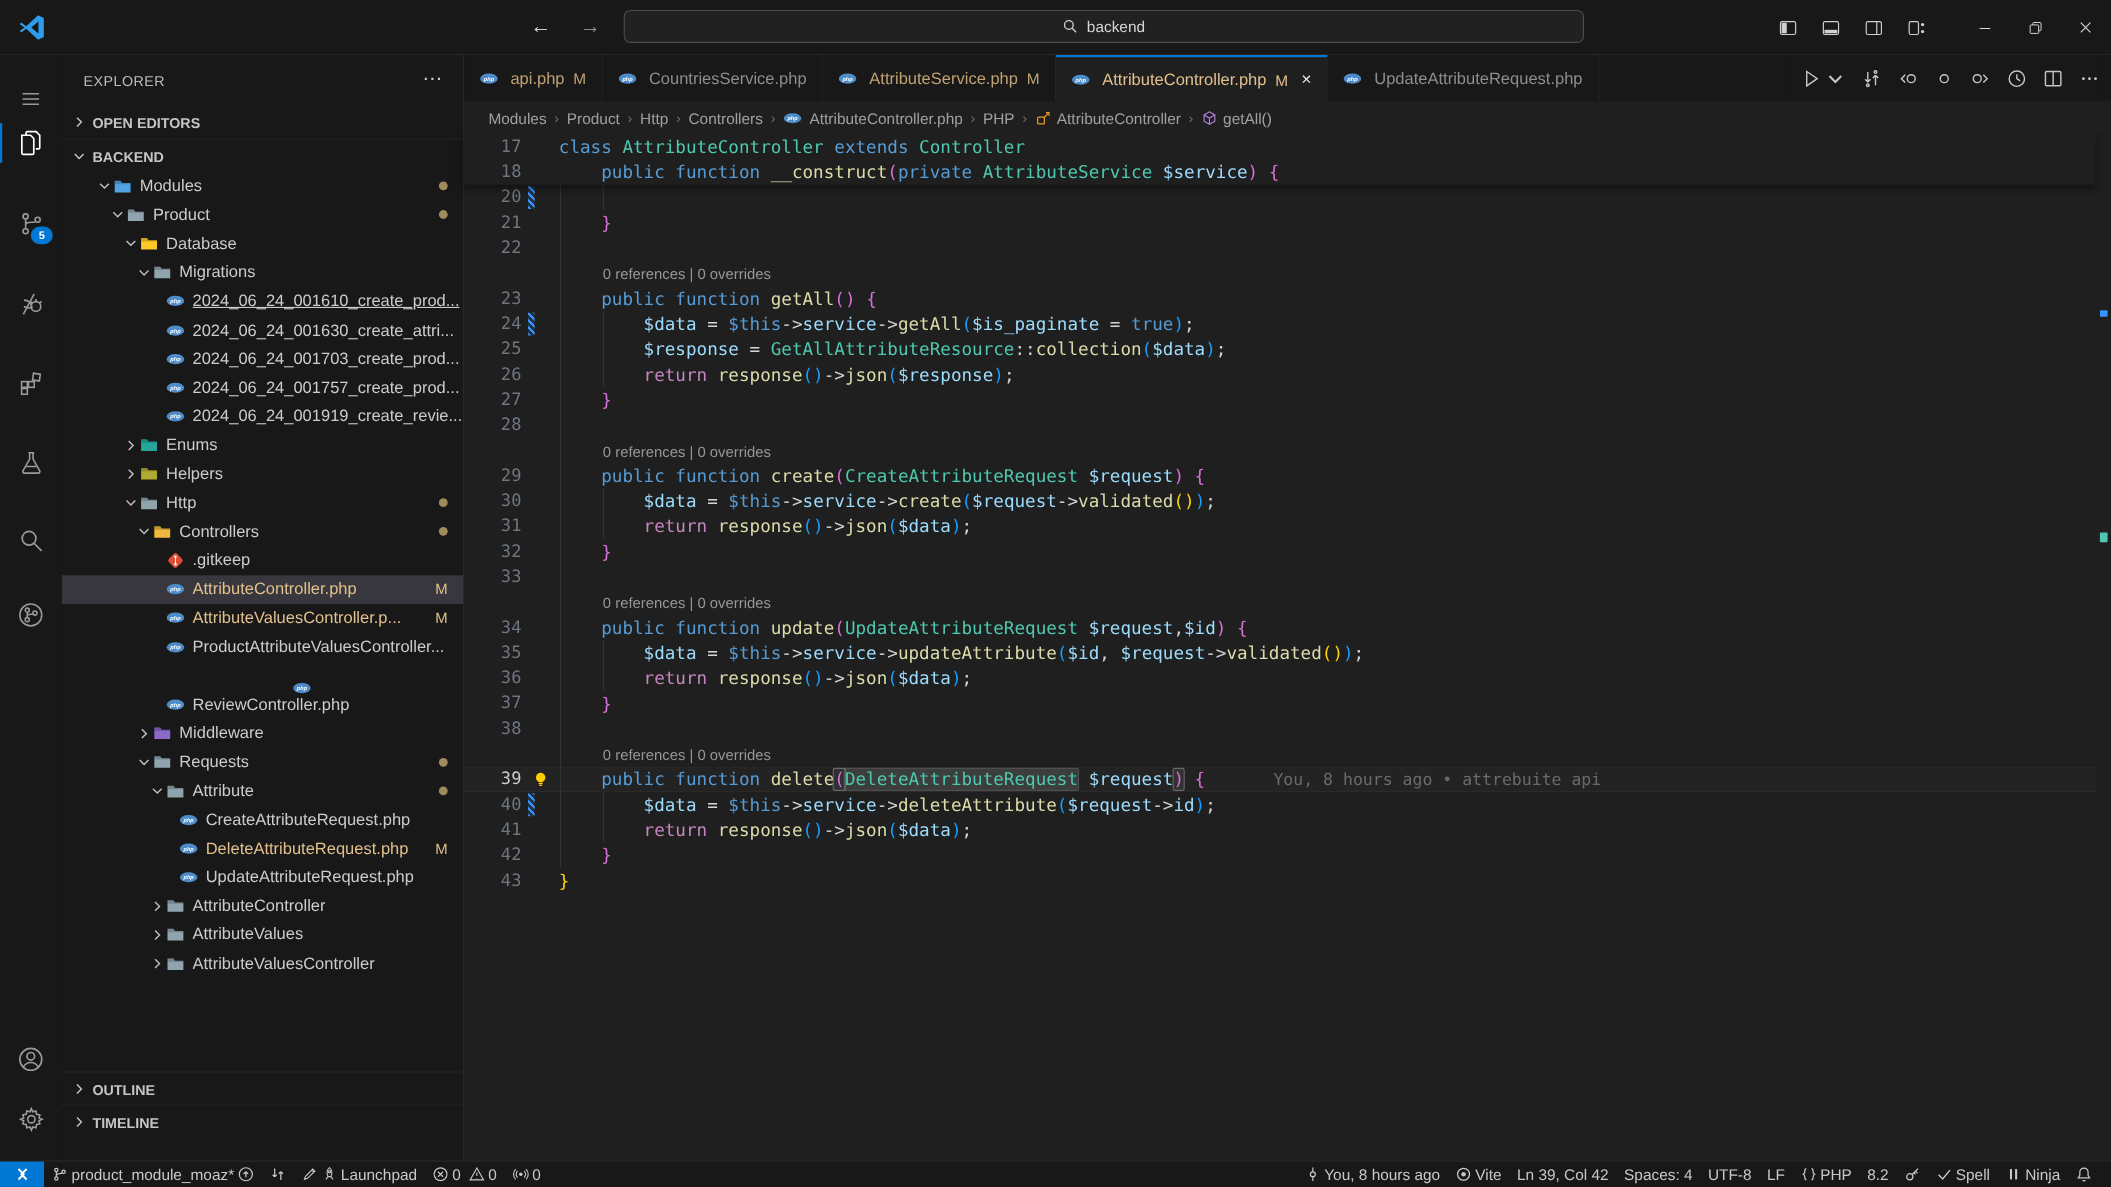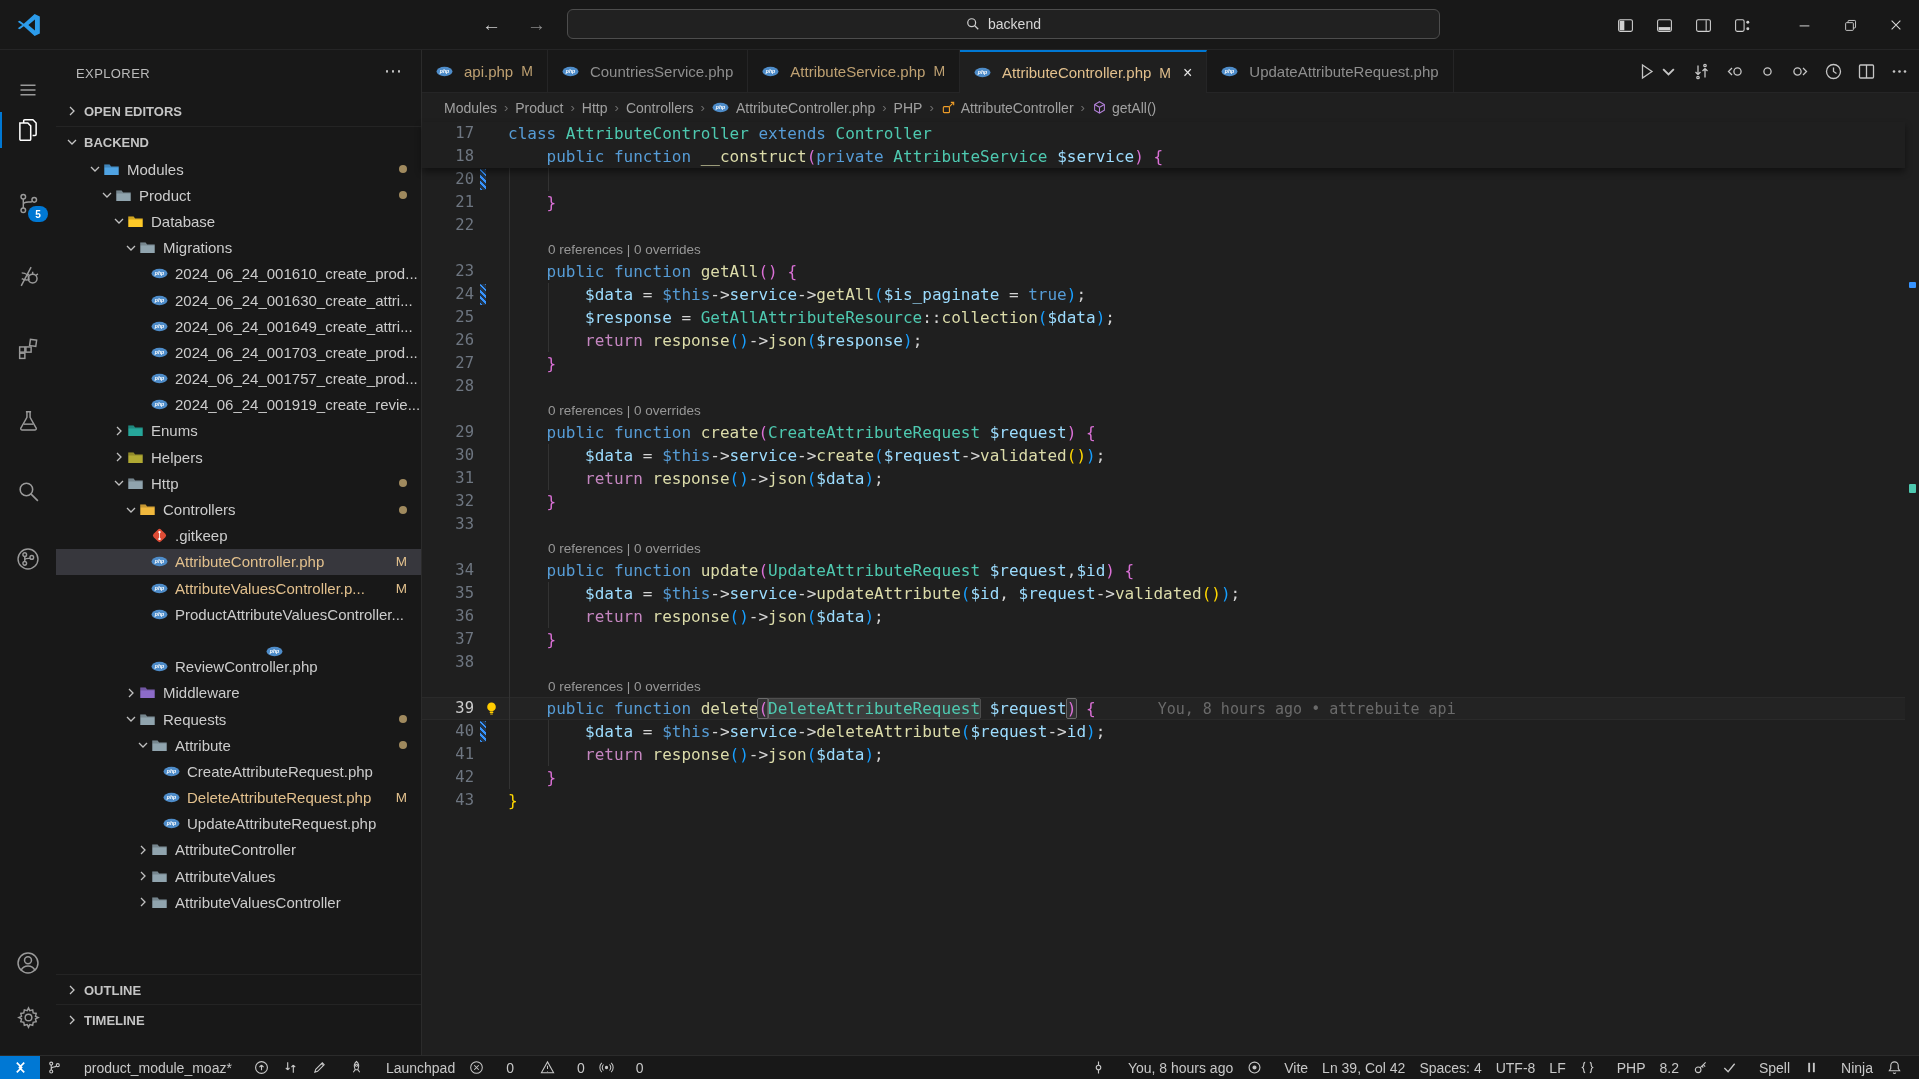--- a/index.html
+++ b/index.html
@@ -83,21 +83,21 @@
   .hl{background:rgba(90,93,94,.45);outline:1px solid rgba(160,160,160,.35);border-radius:1px;}
   .bm{outline:1px solid #6a6a6a;background:rgba(90,93,94,.25);border-radius:1px;}
   .iguide{position:absolute;width:1px;background:#333333;}
   .scrollstrip{position:absolute;right:0;top:0;width:14px;bottom:0;}
   .smark{position:absolute;right:3px;width:7px;border-radius:1px;}
   
   .statusbar{position:absolute;left:0;bottom:0;width:100%;height:24px;background:#181818;border-top:1px solid #2b2b2b;box-sizing:border-box;
              display:flex;align-items:center;font-size:14px;color:#c8c8c8;}
   .sbleft{display:flex;align-items:center;height:100%;}
   .sbright{margin-left:auto;display:flex;align-items:center;height:100%;margin-right:10px;}
-  .sbitem{display:flex;align-items:center;gap:22px;padding:0 7px;height:100%;}
+  .sbitem{display:flex;align-items:center;gap:3px;padding:0 7px;height:100%;}
   .sbitem svg{width:15px;height:15px;}
   .sbremote{background:var(--accent);color:#fff;width:40px;height:100%;display:flex;align-items:center;justify-content:center;}
 </style>
 </head>
 <body>
 
 <div id="win">
 
   <div class="titlebar">
     <svg class="vslogo" viewBox="0 0 24 24">
@@ -309,49 +309,39 @@
             </svg>
           </span>
           <span>
             <svg class="fic" viewBox="0 0 16 16">
               <path d="M1.2 3.2 h5 l1.4 1.9 H14.8 v8 H1.2z" fill="#90A4AE"></path>
               <path d="M1.2 3.2 h5 l1.4 1.9 H14.8 v1 H1.2z" fill="rgba(0,0,0,.18)"></path>
             </svg>
           </span>
           <span class="tlabel">Migrations</span>
         </div>
-        <div class="trow" style="padding-left: 79px;">
+        <div class="trow" style="padding-left: 79px; text-decoration: underline;">
           <span class="spacer"></span>
           <span>
             <svg class="fic" viewBox="0 0 22 13">
               <ellipse cx="11" cy="6.5" rx="10.3" ry="6" fill="#4E8CC9"></ellipse>
               <text x="11" y="9" font-size="6.6" font-style="italic" font-weight="bold" text-anchor="middle" fill="#fff" font-family="Liberation Sans,sans-serif">php</text>
             </svg>
           </span>
           <span class="tlabel">2024_06_24_001610_create_prod...</span>
         </div>
         <div class="trow" style="padding-left: 79px;">
           <span class="spacer"></span>
           <span>
             <svg class="fic" viewBox="0 0 22 13">
               <ellipse cx="11" cy="6.5" rx="10.3" ry="6" fill="#4E8CC9"></ellipse>
               <text x="11" y="9" font-size="6.6" font-style="italic" font-weight="bold" text-anchor="middle" fill="#fff" font-family="Liberation Sans,sans-serif">php</text>
             </svg>
           </span>
           <span class="tlabel">2024_06_24_001630_create_attri...</span>
-        </div>
-        <div class="trow" style="padding-left: 79px;">
-          <span class="spacer"></span>
-          <span>
-            <svg class="fic" viewBox="0 0 22 13">
-              <ellipse cx="11" cy="6.5" rx="10.3" ry="6" fill="#4E8CC9"></ellipse>
-              <text x="11" y="9" font-size="6.6" font-style="italic" font-weight="bold" text-anchor="middle" fill="#fff" font-family="Liberation Sans,sans-serif">php</text>
-            </svg>
-          </span>
-          <span class="tlabel">2024_06_24_001649_create_attri...</span>
         </div>
         <div class="trow" style="padding-left: 79px;">
           <span class="spacer"></span>
           <span>
             <svg class="fic" viewBox="0 0 22 13">
               <ellipse cx="11" cy="6.5" rx="10.3" ry="6" fill="#4E8CC9"></ellipse>
               <text x="11" y="9" font-size="6.6" font-style="italic" font-weight="bold" text-anchor="middle" fill="#fff" font-family="Liberation Sans,sans-serif">php</text>
             </svg>
           </span>
           <span class="tlabel">2024_06_24_001703_create_prod...</span>

